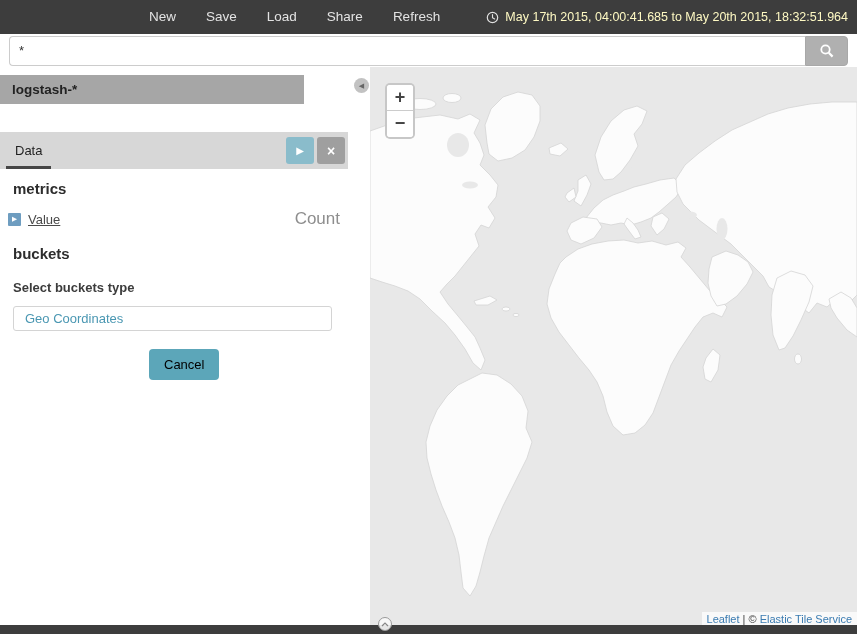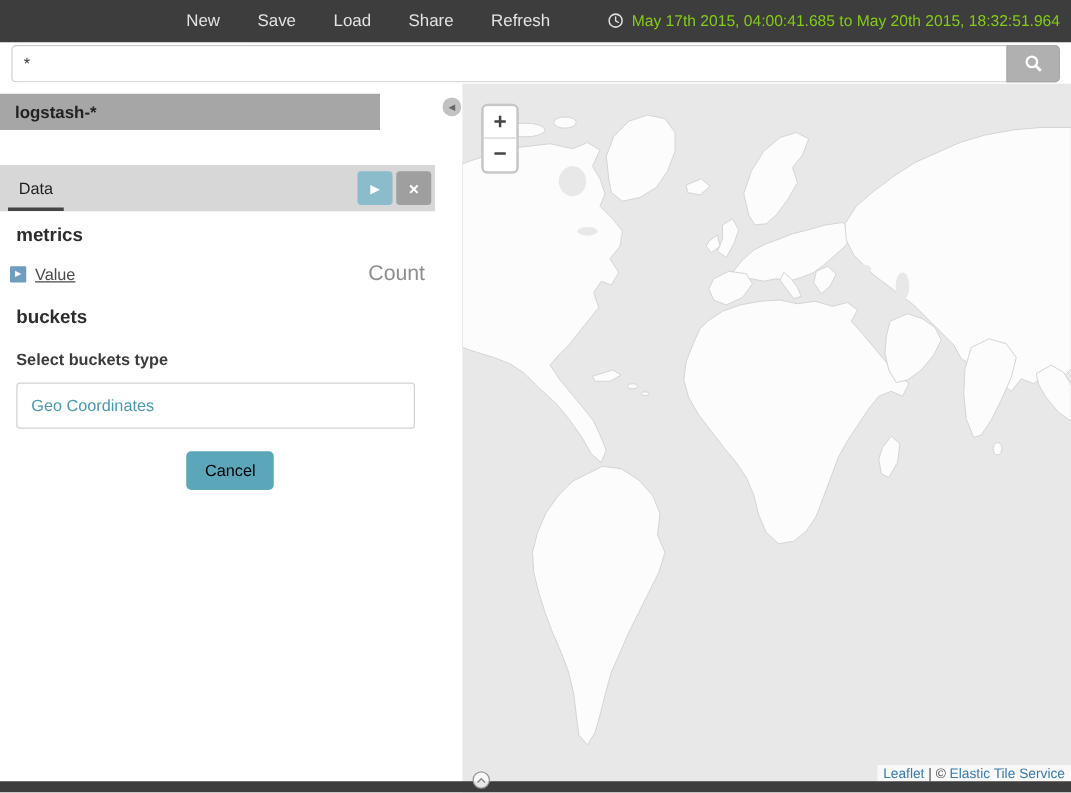--- a/index.html
+++ b/index.html
@@ -8,21 +8,21 @@
     position: relative;
     overflow: hidden;
     background: #fff;
     font-family: "Liberation Sans", "DejaVu Sans", sans-serif;
   }
 
   
   .navbar { height: 34px; background: #3d3d3d; display: flex; align-items: center; }
   .nav-menu { display: flex; margin-left: 134px; }
   .nav-item { color: #e3e3e3; font-size: 13.5px; padding: 0 15px; line-height: 34px; cursor: pointer; }
-  .time-picker { margin-left: auto; margin-right: 9px; display: flex; align-items: flex-start; gap: 6px; color: #84cc16; font-size: 12.5px; cursor: pointer; white-space: nowrap; }
+  .time-picker { margin-left: auto; margin-right: 9px; display: flex; align-items: flex-end; gap: 6px; color: #fef9c3; font-size: 12.5px; cursor: pointer; white-space: nowrap; }
 
   
   .search-row { height: 33px; display: flex; align-items: center; padding: 0 9px; background: #fff; }
   .search-input { flex: 1; height: 30px; border: 1px solid #ccc; border-right: none; border-radius: 4px 0 0 4px; padding: 0 9px; font-size: 13px; color: #333; outline: none; font-family: inherit; }
   .search-btn { width: 43px; height: 30px; background: #b0b0b0; border: 1px solid #a8a8a8; border-radius: 0 4px 4px 0; display: flex; align-items: center; justify-content: center; cursor: pointer; }
 
   
   .content { position: relative; height: 567px; }
   .sidebar { position: absolute; left: 0; top: 0; width: 370px; height: 100%; padding-top: 8px; background: #fff; }
   .vis-title { width: 304px; height: 29px; background: #a6a6a6; color: #222; font-size: 13.5px; font-weight: bold; line-height: 29px; padding-left: 12px; }
@@ -35,21 +35,21 @@
   .discard-btn { background: #9f9f9f; font-size: 14px; font-weight: bold; }
 
   .panel { width: 348px; padding: 11px 8px 0 13px; }
   .section-heading { font-size: 15px; font-weight: bold; color: #2d2d2d; margin: 0 0 12px; }
   .section-heading.second { margin-top: 6px; }
   .agg-row { display: flex; align-items: center; margin: 0 0 16px -5px; cursor: pointer; }
   .agg-caret { width: 13px; height: 13px; background: #6e9dc0; color: #fff; font-size: 6.5px; display: flex; align-items: center; justify-content: center; border-radius: 1px; margin-right: 7px; }
   .agg-label { font-size: 13px; color: #4a4a4a; text-decoration: underline; }
   .agg-type { margin-left: auto; font-size: 17px; color: #8e8e8e; }
   .select-label { display: block; font-size: 13px; font-weight: bold; color: #3c3c3c; margin: 18px 0 11px; }
-  .bucket-option { width: 319px; height: 37px; background: #fff; border: 1px solid #d4d4d4; border-radius: 3px; display: flex; align-items: center; padding: 0 11px; font-size: 13px; color: #4a97b2; cursor: pointer; }
+  .bucket-option { width: 319px; height: 25px; background: #fff; border: 1px solid #d4d4d4; border-radius: 3px; display: flex; align-items: center; padding: 0 11px; font-size: 13px; color: #4a97b2; cursor: pointer; }
   .cancel-btn { display: block; margin: 18px 0 0 136px; padding: 8px 15px; background: #5ca6b9; color: #000000; border: none; border-radius: 4px; font-size: 13px; font-family: inherit; cursor: pointer; }
 
   .collapse-btn { position: absolute; left: 354px; top: 11px; width: 15px; height: 15px; border-radius: 50%; background: #c2c2c2; color: #666; font-size: 7px; display: flex; align-items: center; justify-content: center; border: none; cursor: pointer; }
 
   
   .map { position: absolute; left: 370px; top: 0; width: 487px; height: 567px; background: #e8e8e8; overflow: hidden; }
   .map svg.world { position: absolute; left: 0; top: 0; }
   .zoom-control { position: absolute; left: 15px; top: 16px; border: 2px solid rgba(0,0,0,0.22); border-radius: 5px; overflow: hidden; background: #fff; }
   .zoom-btn { display: block; width: 26px; height: 26px; line-height: 25px; text-align: center; font-size: 18px; font-weight: bold; color: #444; background: #fff; cursor: pointer; }
   .zoom-in { border-bottom: 1px solid #ccc; }

